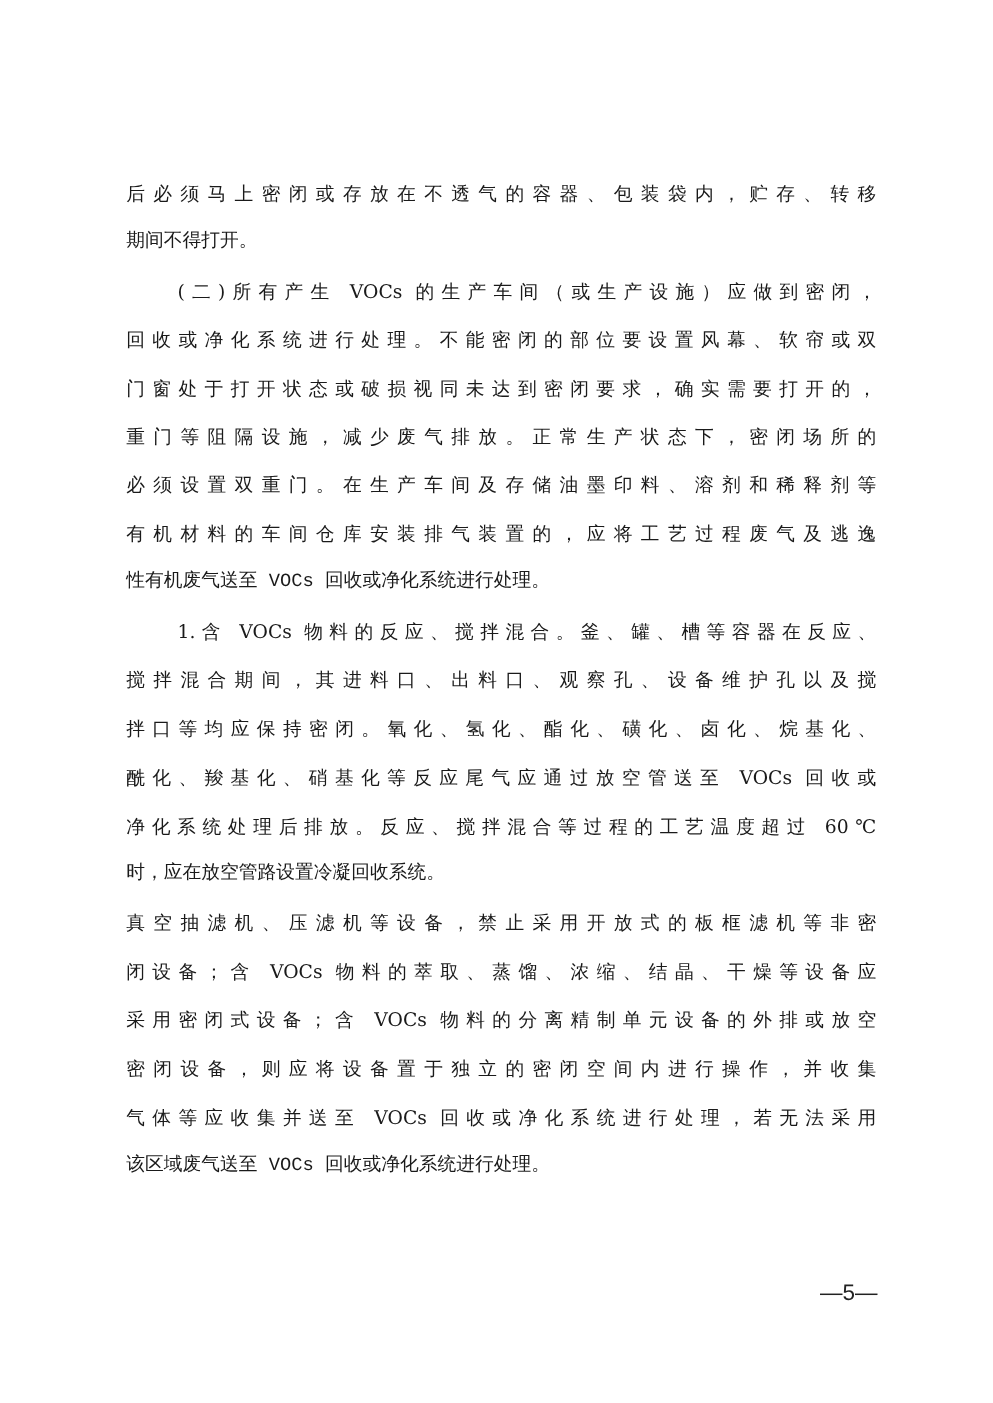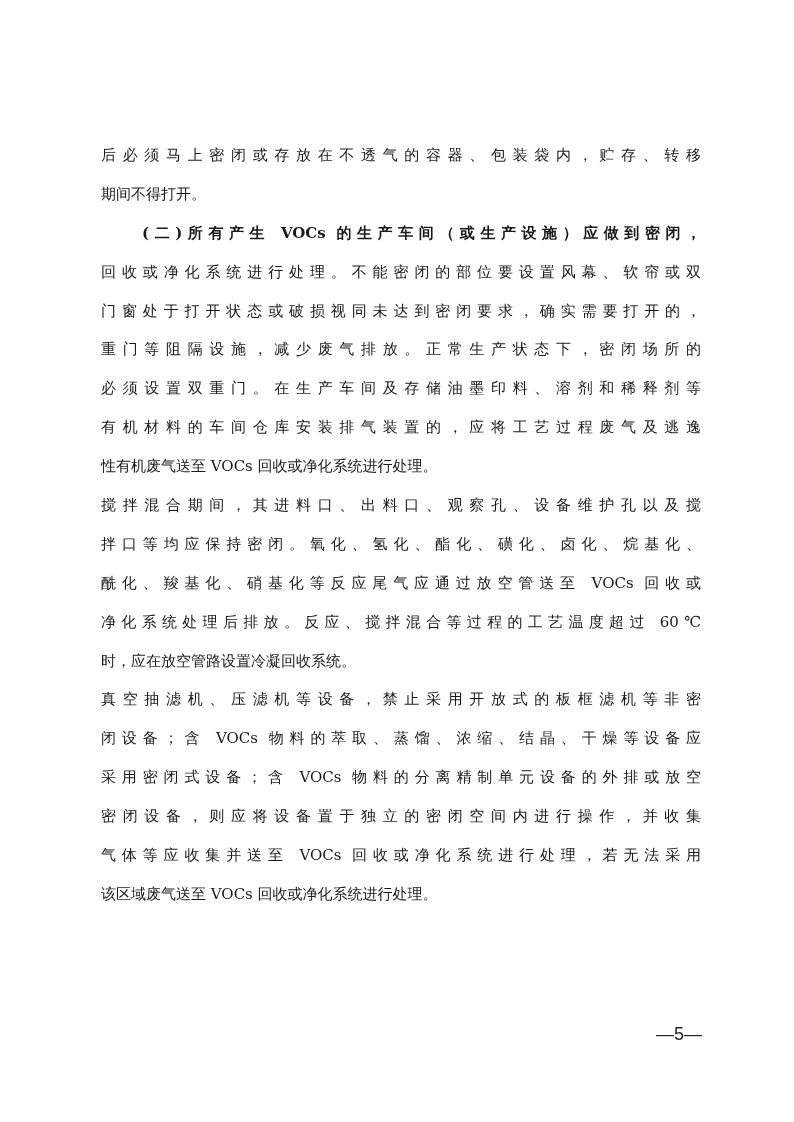--- a/index.html
+++ b/index.html
@@ -19,22 +19,22 @@
   }
   .line {
     height: 38.9px;
     line-height: 38.9px;
     font-size: 15px;
     white-space: nowrap;
     text-align: justify;
     text-align-last: justify;
     letter-spacing: 0px;
   }
-  .line.last { text-align-last: left; }
-  .line.indent { padding-left: 41px; font-weight: bold; }
+  .line.last { text-align-last: left; font-family: Liberation Mono, monospace; }
+  .line.indent { padding-left: 41px; }
   .page-number {
     position: absolute;
     left: 656px;
     top: 1024px;
     font-family: "Liberation Sans", sans-serif;
     font-size: 18px;
     color: #222;
     letter-spacing: 0px;
   }
 </style>
@@ -44,20 +44,21 @@
 <div class="page">
   <div class="line">后必须马上密闭或存放在不透气的容器、包装袋内，贮存、转移</div>
   <div class="line last">期间不得打开。</div>
   <div class="line indent">(二)所有产生 VOCs 的生产车间（或生产设施）应做到密闭，</div>
   <div class="line">回收或净化系统进行处理。不能密闭的部位要设置风幕、软帘或双</div>
   <div class="line">门窗处于打开状态或破损视同未达到密闭要求，确实需要打开的，</div>
   <div class="line">重门等阻隔设施，减少废气排放。正常生产状态下，密闭场所的</div>
   <div class="line">必须设置双重门。在生产车间及存储油墨印料、溶剂和稀释剂等</div>
   <div class="line">有机材料的车间仓库安装排气装置的，应将工艺过程废气及逃逸</div>
   <div class="line last">性有机废气送至 VOCs 回收或净化系统进行处理。</div>
+  <div class="line indent">1.含 VOCs 物料的反应、搅拌混合。釜、罐、槽等容器在反应、</div>
   <div class="line">搅拌混合期间，其进料口、出料口、观察孔、设备维护孔以及搅</div>
   <div class="line">拌口等均应保持密闭。氧化、氢化、酯化、磺化、卤化、烷基化、</div>
   <div class="line">酰化、羧基化、硝基化等反应尾气应通过放空管送至 VOCs 回收或</div>
   <div class="line">净化系统处理后排放。反应、搅拌混合等过程的工艺温度超过 60℃</div>
   <div class="line last">时，应在放空管路设置冷凝回收系统。</div>
   <div class="line">真空抽滤机、压滤机等设备，禁止采用开放式的板框滤机等非密</div>
   <div class="line">闭设备；含 VOCs 物料的萃取、蒸馏、浓缩、结晶、干燥等设备应</div>
   <div class="line">采用密闭式设备；含 VOCs 物料的分离精制单元设备的外排或放空</div>
   <div class="line">密闭设备，则应将设备置于独立的密闭空间内进行操作，并收集</div>
   <div class="line">气体等应收集并送至 VOCs 回收或净化系统进行处理，若无法采用</div>

